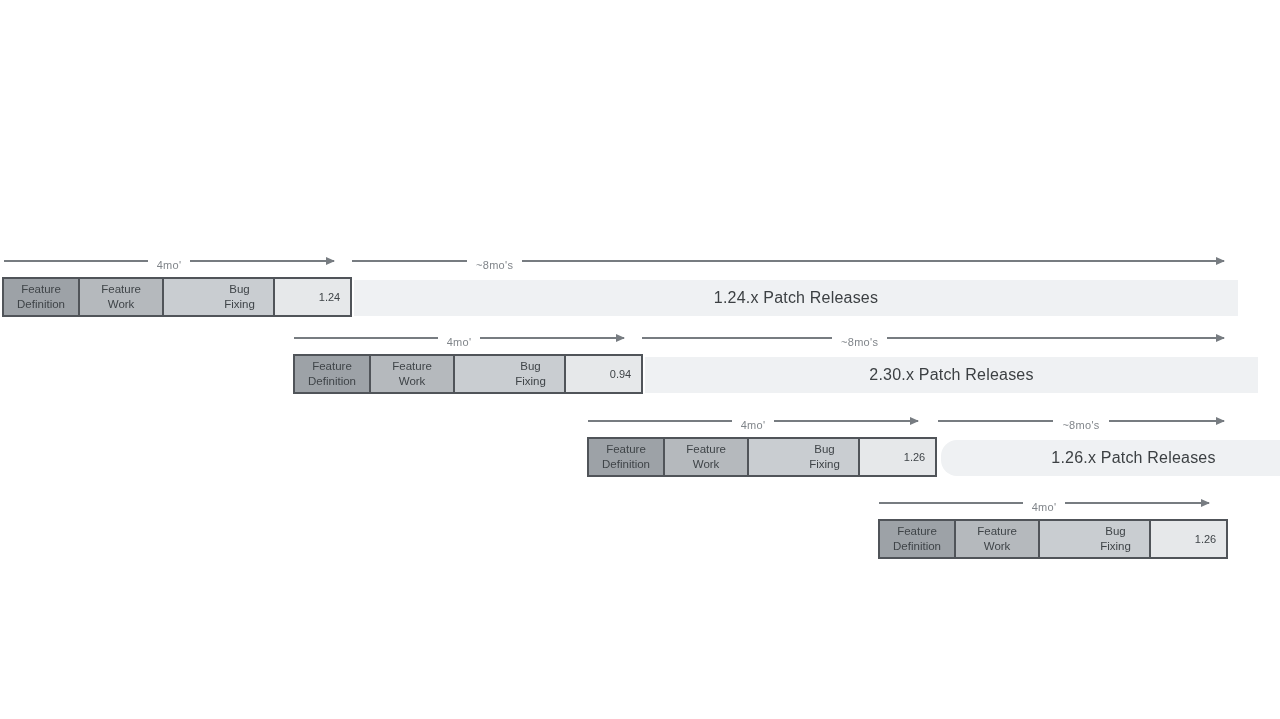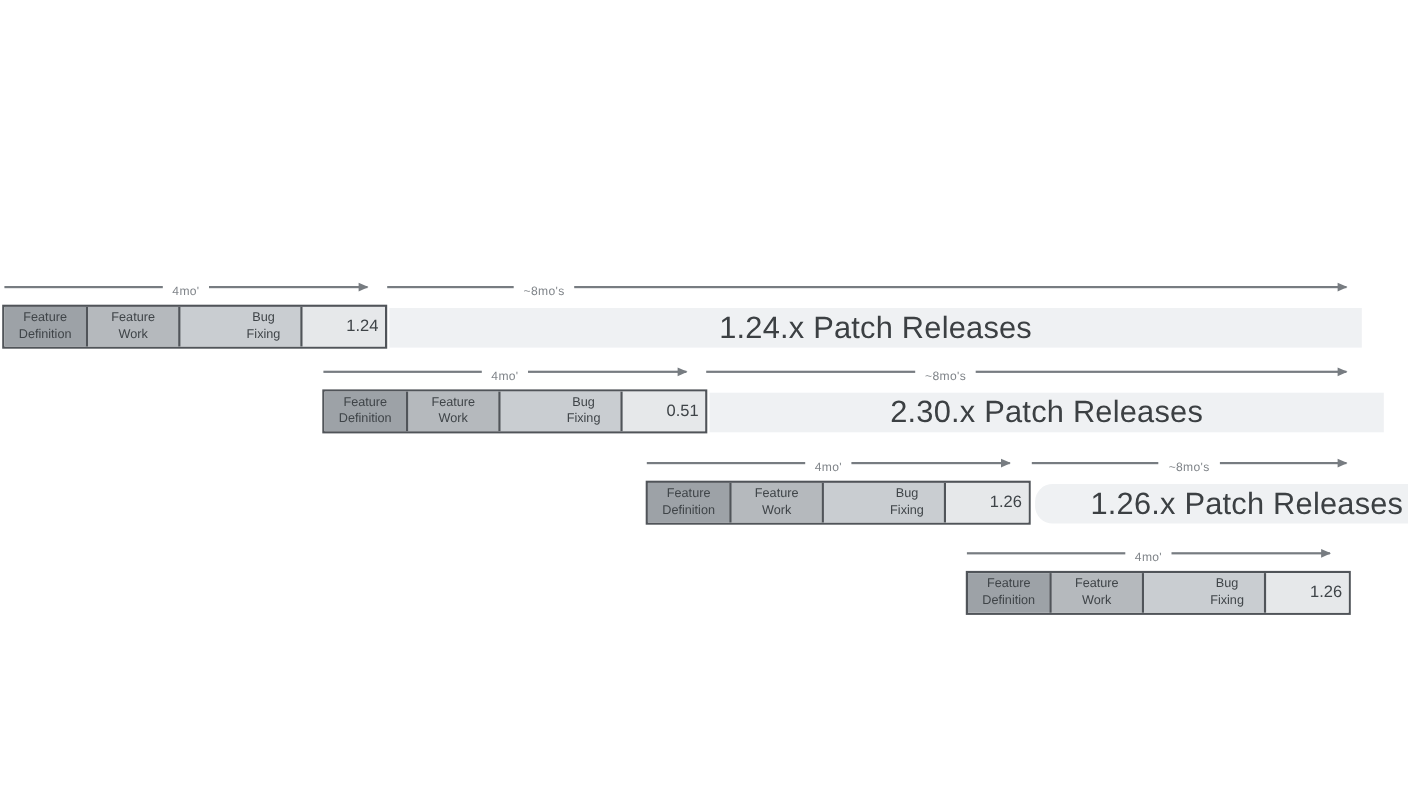--- a/index.html
+++ b/index.html
@@ -42,30 +42,30 @@
     display:flex; align-items:center; justify-content:center;
     text-align:center; white-space:pre-line;
     font-size:11.5px; line-height:1.3;
     color:var(--box_text,#3f4448);
     border-left:2px solid var(--box_border,#505459);
   }
   .phase:first-child { border-left:none; }
   .p1  { flex:28 0 0;   background:var(--phase_definition_bg,#9da2a7); }
   .p2  { flex:31 0 0;   background:var(--phase_work_bg,#b5b9bd); }
   .p3  { flex:25.3 0 0; background:var(--phase_bugfix_bg,#c9cdd1);padding-left:42px; }
-  .ver { flex:15.5 0 0; background:var(--version_bg,#e6e8ea); font-size:15px; white-space:nowrap;padding-left:34px; }
+  .ver { flex:15.5 0 0; background:var(--version_bg,#e6e8ea); font-size:11px; white-space:nowrap;padding-left:34px; }
 
   
   .patch-bar {
     position:absolute; height:36px;
     background:var(--patch_bar_bg,#eff1f3);
     display:flex; align-items:center; justify-content:center;
   }
   .patch-bar span {
-    font-size:28px; letter-spacing:.2px;
+    font-size:16px; letter-spacing:.2px;
     color:var(--patch_text,#3c4043); white-space:nowrap;
   }
 
   
   .r1 .dev-arrow   { left:4px;   top:254px; width:330px; }
   .r1 .phases      { left:2px;   top:277px; }
   .r1 .patch-arrow { left:352px; top:254px; width:872px; }
   .r1 .patch-bar   { left:354px; top:280px; width:884px; }
 
   .r2 .dev-arrow   { left:294px; top:331px; width:330px; }
@@ -117,21 +117,21 @@
       <span class="arrow-label">4mo'</span>
       <span class="seg grow head"></span>
     </div>
     <div class="phases">
       <div class="phase p1">Feature
 Definition</div>
       <div class="phase p2">Feature
 Work</div>
       <div class="phase p3">Bug
 Fixing</div>
-      <div class="phase ver">0.51</div>
+      <div class="phase ver">0.94</div>
     </div>
     <div class="arrow patch-arrow">
       <span class="seg seg1"></span>
       <span class="arrow-label">~8mo's</span>
       <span class="seg grow head"></span>
     </div>
     <div class="patch-bar">
       <span>2.30.x Patch Releases</span>
     </div>
   </section>

